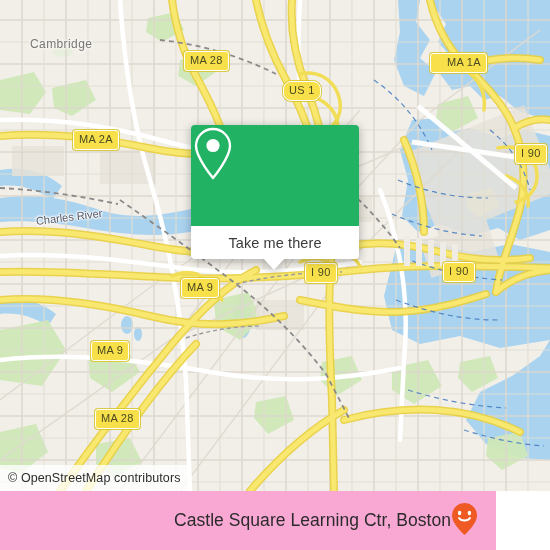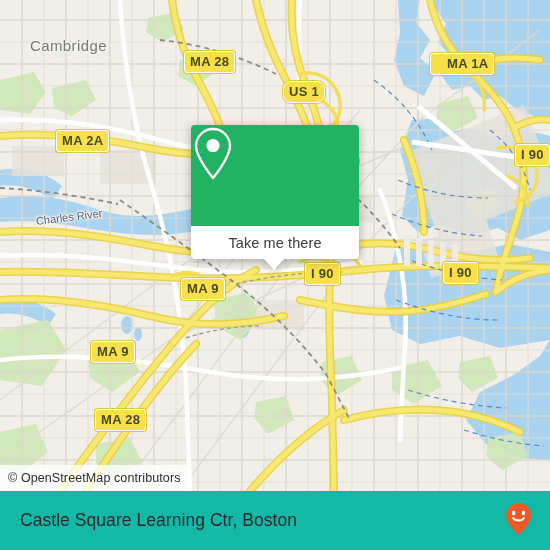--- a/index.html
+++ b/index.html
@@ -32,42 +32,42 @@
 
   
   .maplabel {
     position: absolute;
     font-family: "Liberation Sans", sans-serif;
     white-space: nowrap;
     pointer-events: none;
   }
   .place-label {
     color: #777777;
-    font-size: 15px;
+    font-size: 12px;
     letter-spacing: 0.4px;
     text-shadow:
       1.5px 0 2px #f6f4ef, -1.5px 0 2px #f6f4ef,
       0 1.5px 2px #f6f4ef, 0 -1.5px 2px #f6f4ef;
   }
   .water-label {
     color: #5a5a66;
     font-size: 11px;
     text-shadow:
       1.2px 0 2px #ffffff, -1.2px 0 2px #ffffff,
       0 1.2px 2px #ffffff, 0 -1.2px 2px #ffffff;
   }
   
   .shield {
     position: absolute;
     background: #f7e04a;
     border: 1.5px solid #ffffff;
     border-radius: 3px;
     color: #4a4a20;
-    font-size: 13px;
-    font-weight: bold;
+    font-size: 11px;
+    font-weight: normal;
     line-height: 1;
     padding: 3px 5px 4px 5px;
     box-shadow: 0 0 0 1px rgba(215,195,40,0.85);
     letter-spacing: 0.3px;
     white-space: nowrap;
   }
 
   
   #popup {
     position: absolute;
@@ -123,26 +123,26 @@
     color: #2c2c2c;
     font-size: 12.5px;
     letter-spacing: 0.1px;
   }
 
   
   #footer {
     position: absolute;
     left: 0;
     top: 491px;
-    width: 550px;
+    width: 496px;
     height: 59px;
-    background: #14b8a6;
+    background: #f9a8d4;
     display: flex;
     align-items: center;
-    justify-content: space-between;
+    justify-content: flex-end;
     padding: 0 18px 0 20px;
     box-sizing: border-box;
   }
   #footer-title {
     color: #2b2b2b;
     font-size: 17.5px;
     letter-spacing: 0.05px;
   }
   #brand {
     display: flex;
@@ -379,21 +379,21 @@
     </svg>
 
     <div class="maplabel place-label" style="left:30px; top:37px;">Cambridge</div>
     <div class="maplabel place-label" style="left:352px; top:150px;">n</div>
 
     <div class="maplabel water-label" style="left:36px; top:215px; transform:rotate(-7deg); transform-origin:0 50%;">Charles River</div>
 
     <div class="shield" style="left:184px; top:51px;">MA 28</div>
     <div class="shield" style="left:283px; top:81px;border-radius:8px;">US 1</div>
     <div class="shield" style="left:430px; top:53px;padding-left:16px;">MA 1A</div>
-    <div class="shield" style="left:56px;  top:130px;">MA 2A</div>
+    <div class="shield" style="left:73px;  top:130px;">MA 2A</div>
     <div class="shield" style="left:181px; top:278px;">MA 9</div>
     <div class="shield" style="left:305px; top:263px;">I 90</div>
     <div class="shield" style="left:443px; top:262px;">I 90</div>
     <div class="shield" style="left:515px; top:144px;">I 90</div>
     <div class="shield" style="left:91px;  top:341px;">MA 9</div>
     <div class="shield" style="left:95px;  top:409px;">MA 28</div>
 
     <div id="attribution">
       <span>© OpenStreetMap contributors</span>
     </div>

